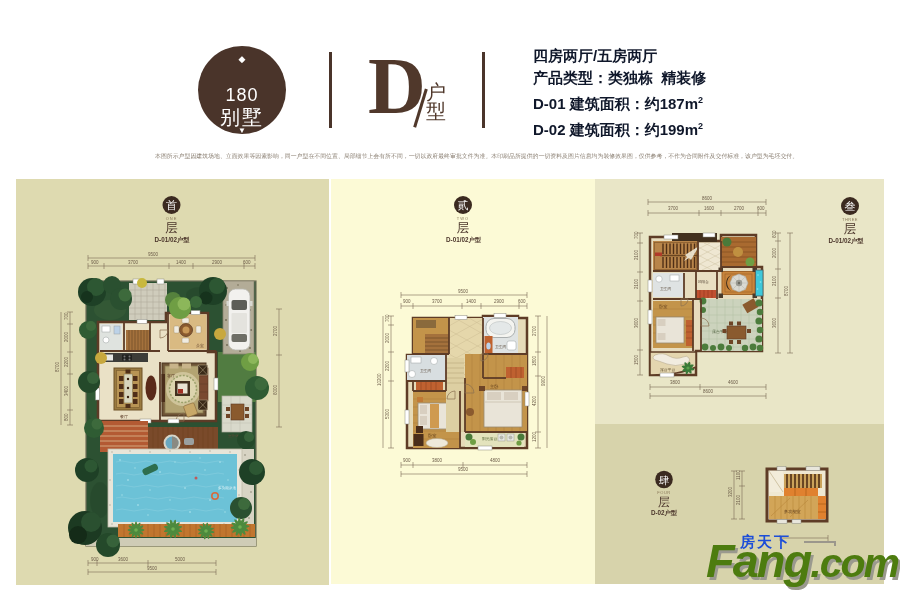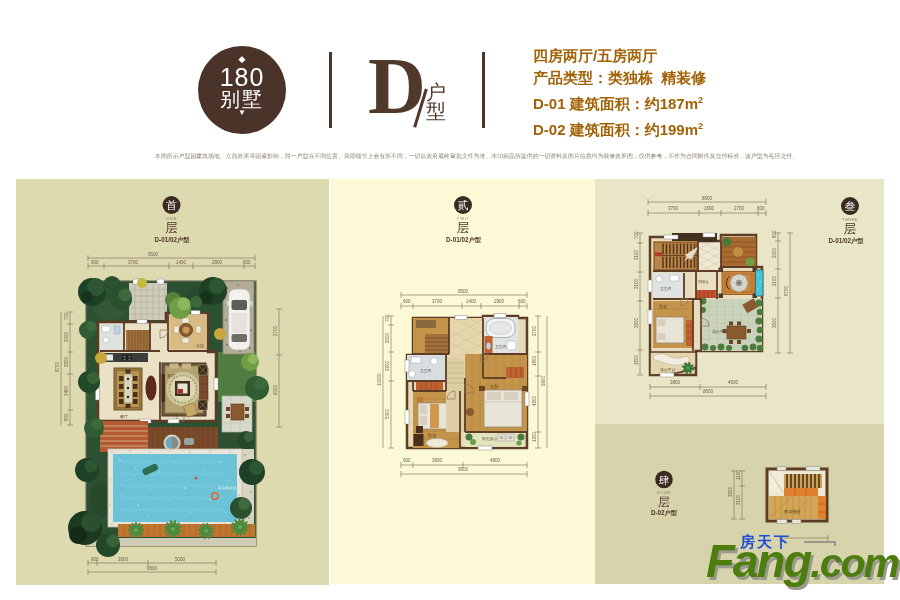--- a/index.html
+++ b/index.html
@@ -5,36 +5,36 @@
   html,body{margin:0;padding:0;}
   body{width:900px;height:600px;position:relative;background:#ffffff;overflow:hidden;
        font-family:"Liberation Sans", sans-serif;}
   .abs{position:absolute;}
 </style>
 </head>
 <body>
 
 <div class="abs" style="left:198px;top:46px;width:88px;height:88px;border-radius:50%;background:#4a342a;color:#fff;text-align:center;">
   <div style="font-size:9px;line-height:9px;margin-top:9px;">◆</div>
-  <div style="font-size:25px;line-height:24px;margin-top:1px;letter-spacing:1px;">180</div>
+  <div style="font-size:18px;line-height:24px;margin-top:19px;letter-spacing:1px;">180</div>
   <div style="font-size:20px;line-height:20px;letter-spacing:2px;">别墅</div>
   <div style="font-size:8px;line-height:8px;">▼</div>
 </div>
 
 <div class="abs" style="left:329px;top:52px;width:3px;height:76px;background:#4a342a;"></div>
 
 <div class="abs" style="left:368px;top:50px;width:120px;height:85px;color:#50382b;">
   <span style="font-family:'Liberation Serif',serif;font-weight:bold;font-size:80px;line-height:72px;position:absolute;left:0;top:0;">D</span>
   <div style="position:absolute;left:51px;top:38px;width:2.5px;height:40px;background:#50382b;transform:rotate(17deg);"></div>
   <span style="position:absolute;left:58px;top:33px;font-size:20px;width:18px;line-height:19px;">户型</span>
 </div>
 
 <div class="abs" style="left:482px;top:52px;width:3px;height:76px;background:#4a342a;"></div>
 
-<div class="abs" style="left:533px;top:45px;color:#a16207;font-weight:bold;font-size:15px;line-height:22px;">
+<div class="abs" style="left:533px;top:45px;color:#0f172a;font-weight:bold;font-size:15px;line-height:22px;">
   四房两厅/五房两厅<br>
   产品类型：类独栋&nbsp;&nbsp;精装修<br>
   D-01 建筑面积：约187m<sup style="font-size:9px;">2</sup><br>
   D-02 建筑面积：约199m<sup style="font-size:9px;">2</sup>
 </div>
 
 <div class="abs" style="left:155px;top:152px;width:1160px;white-space:nowrap;font-size:10px;color:#8a7f72;transform:scale(0.59);transform-origin:0 0;">本图所示户型因建筑场地、立面效果等因素影响，同一户型在不同位置、局部细节上会有所不同，一切以政府最终审批文件为准。本印刷品所提供的一切资料及图片信息均为装修效果图，仅供参考，不作为合同附件及交付标准，该户型为毛坯交付。</div>
 
 <div class="abs" style="left:16px;top:179px;width:313px;height:406px;background:#dedab0;"></div>
 

